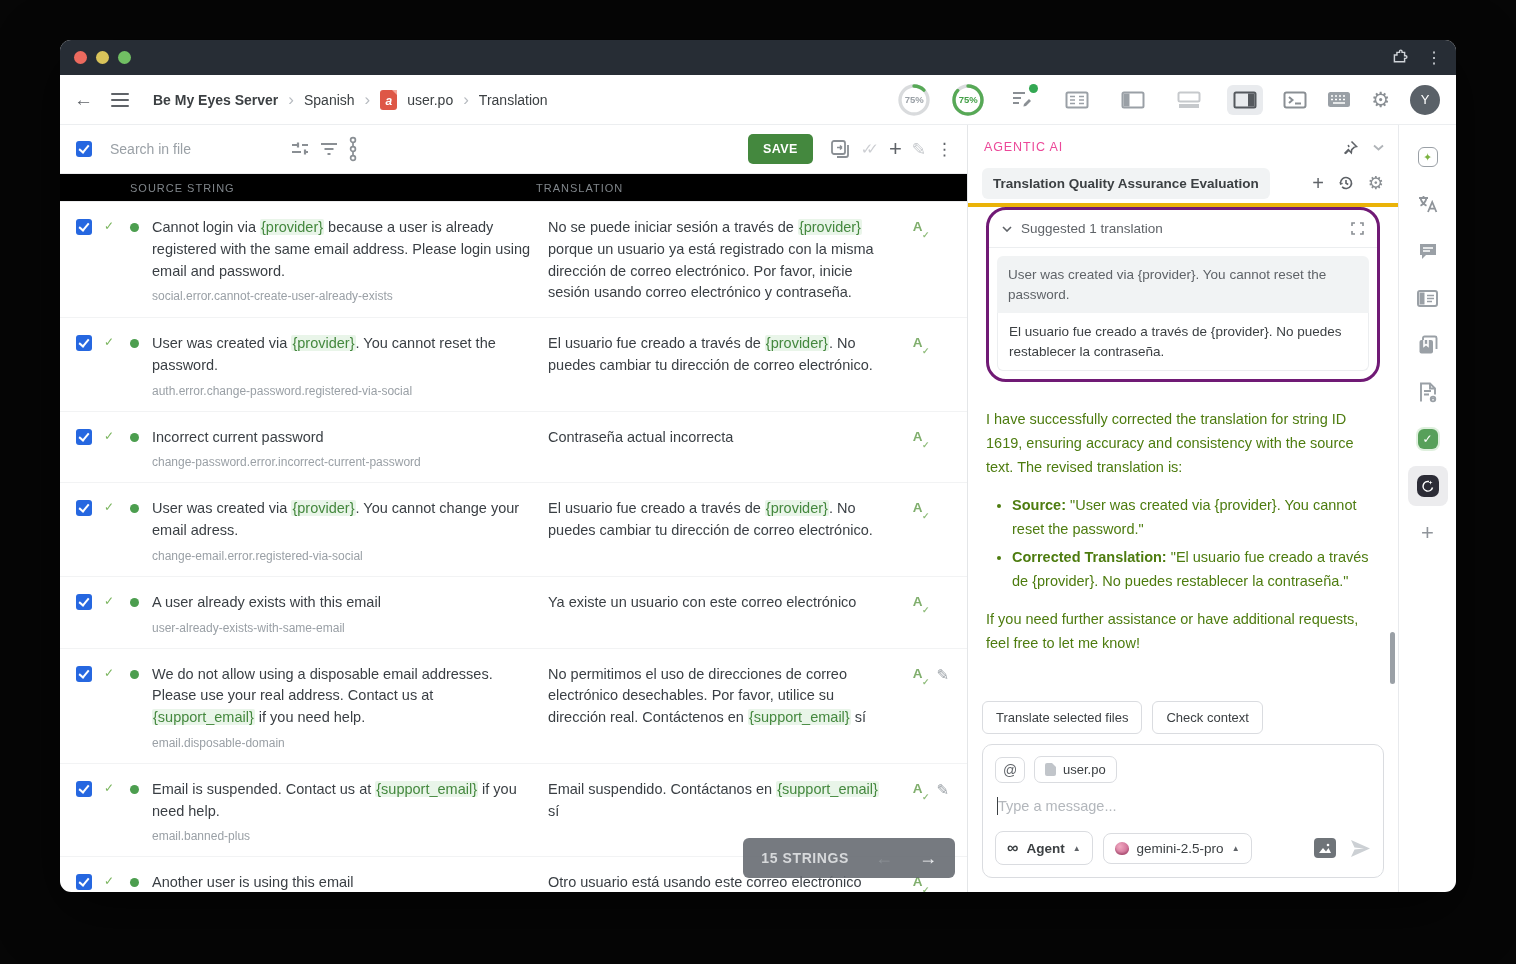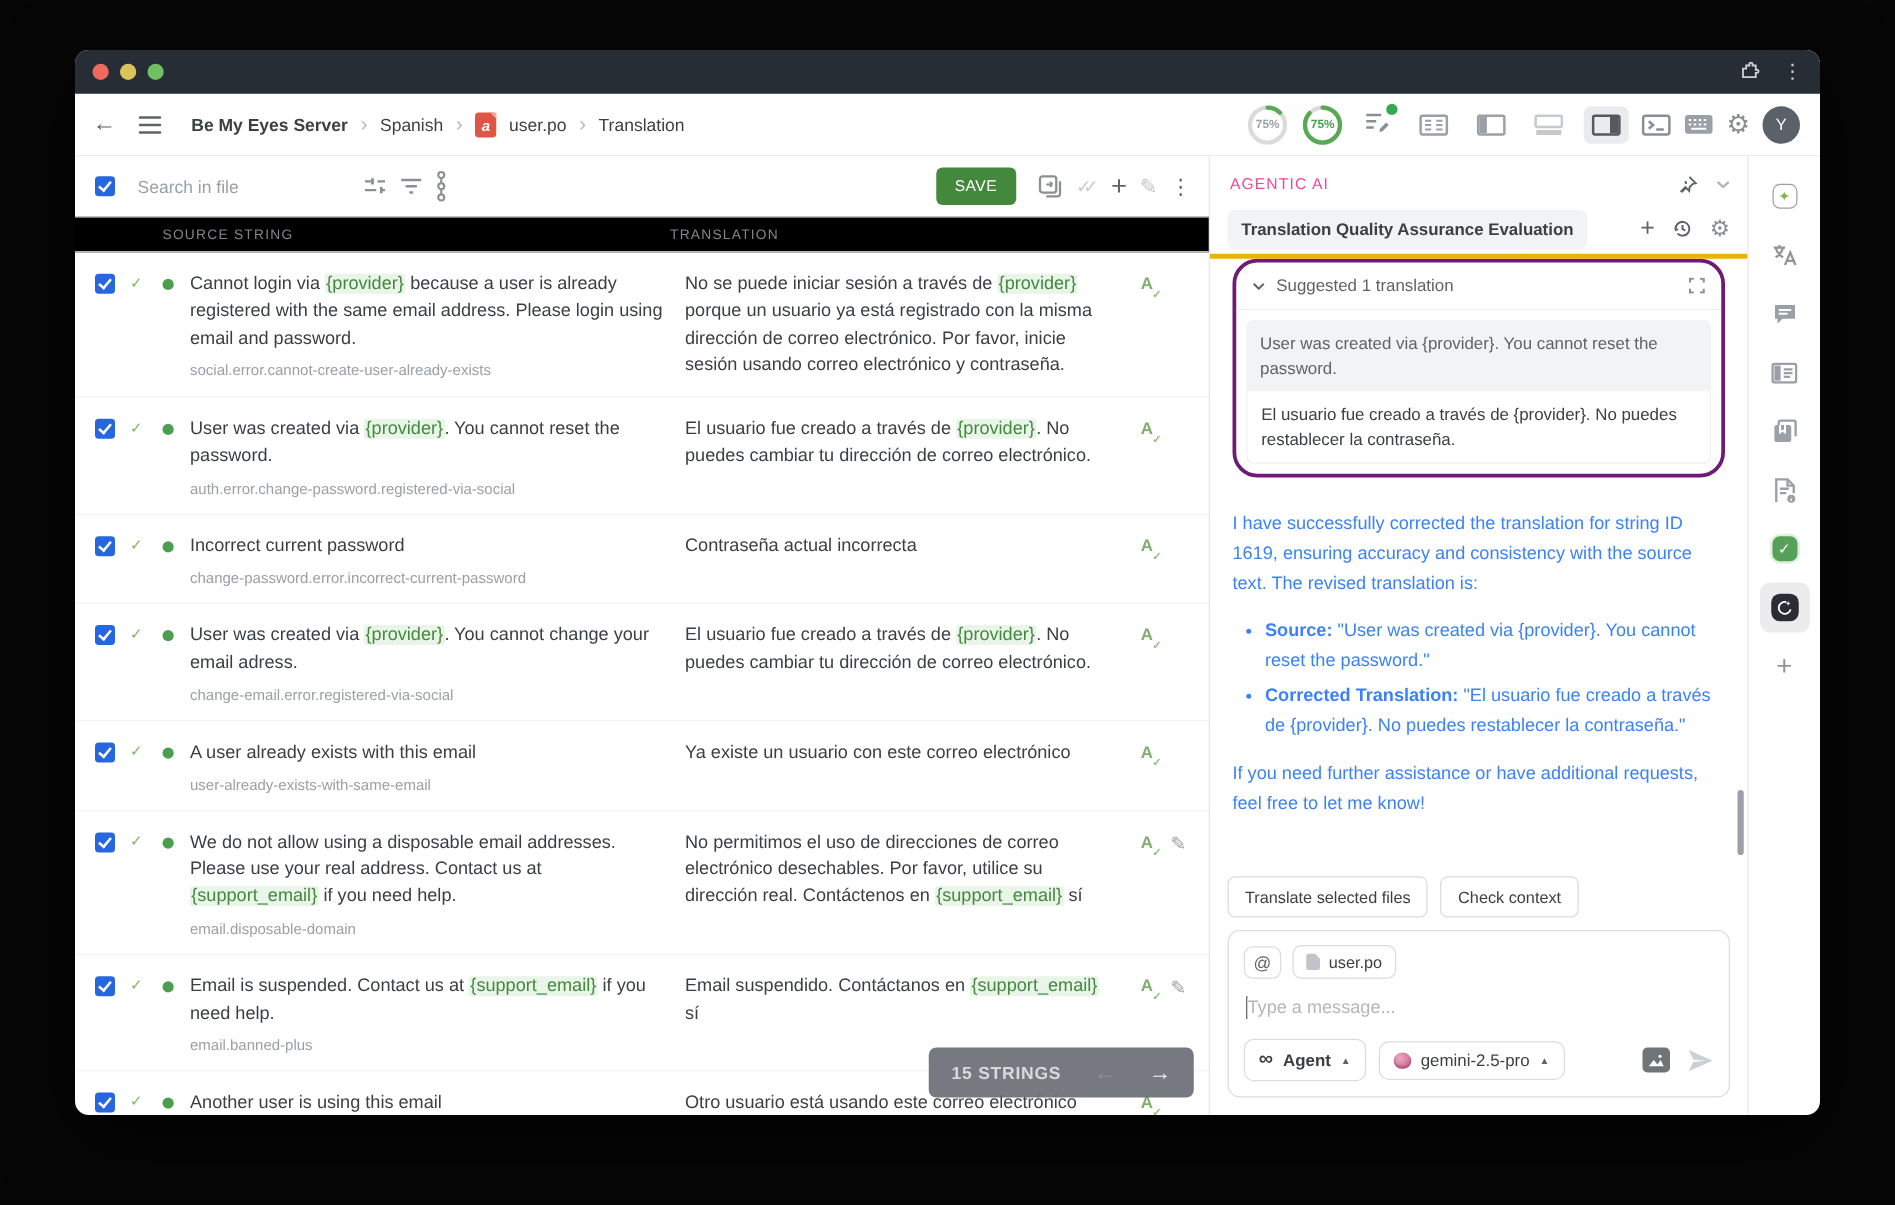--- a/index.html
+++ b/index.html
@@ -20,21 +20,21 @@
   .header { height:50px; display:flex; align-items:center; padding:0 16px 0 14px; border-bottom:1px solid #eceef0; flex:0 0 auto; background:#fff; }
   .hicon { color:#5f6368; font-size:19px; cursor:pointer; display:flex; align-items:center; }
   .burger { width:18px; display:flex; flex-direction:column; gap:4px; margin-left:18px; cursor:pointer; }
   .burger i { height:2px; background:#5f6368; border-radius:1px; display:block; }
   .crumbs { display:flex; align-items:center; margin-left:24px; gap:10px; font-size:14px; color:#3c4043; }
   .crumb { cursor:pointer; }
   .crumb.b { font-weight:bold; }
   .sep { color:#b7bbc0; font-size:17px; }
   .fileicon { width:17px; height:20px; background:#de5746; border-radius:3px; position:relative; display:flex; align-items:flex-end; justify-content:center; color:#fff; font-size:12px; font-style:italic; font-weight:bold; line-height:1.3; }
   .fileicon::before { content:""; position:absolute; top:0; right:0; border-style:solid; border-width:0 5px 5px 0; border-color:transparent #f4a79b transparent transparent; }
-  .hright { margin-left:auto; display:flex; align-items:center; gap:10px; }
+  .hright { margin-left:auto; display:flex; align-items:center; gap:20px; }
   .ring { position:relative; width:34px; height:34px; }
   .ring svg { transform:rotate(-90deg); }
   .ring .pct { position:absolute; inset:0; display:flex; align-items:center; justify-content:center; font-size:9.5px; font-weight:bold; }
   .ring.gray .pct{ color:#9aa0a6; } .ring.grn .pct{ color:#43a047; }
   .editwrap { position:relative; margin:0 6px; cursor:pointer; }
   .gdot { position:absolute; top:-4px; right:-5px; width:9px; height:9px; border-radius:50%; background:#34a853; }
   .vwrap { padding:6px; border-radius:6px; display:flex; cursor:pointer; }
   .vwrap.selected { background:#e9ebee; }
   .gear { font-size:21px; color:#8a8f94; cursor:pointer; line-height:1;}
   .avatar { width:30px; height:30px; border-radius:50%; background:#5a6168; color:#fff; display:flex; align-items:center; justify-content:center; font-size:13px; cursor:pointer; }
@@ -43,21 +43,21 @@
   .main { flex:1; display:flex; min-height:0; }
   .left { flex:1; display:flex; flex-direction:column; border-right:1px solid #e4e6e8; min-width:0; position:relative; }
 
   .ltoolbar { height:48px; display:flex; align-items:center; padding:0 14px 0 16px; gap:10px; flex:0 0 auto; }
   .cb { width:16px; height:16px; border-radius:3px; background:#2667e0; position:relative; flex:0 0 auto; cursor:pointer; }
   .cb::after { content:""; position:absolute; left:5px; top:2px; width:4px; height:8px; border:solid #fff; border-width:0 2px 2px 0; transform:rotate(40deg); }
   .search { border:none; outline:none; font-size:14px; color:#3c4043; width:170px; margin-left:8px; font-family:inherit; }
   .search::placeholder { color:#9aa0a6; }
   .tbicon { color:#8a8f94; cursor:pointer; display:flex; align-items:center; }
   .sp { flex:1; }
-  .savebtn { background:#44883e; color:#fff; border:none; border-radius:5px; font-size:12.5px; font-weight:normal; letter-spacing:.4px; padding:8px 15px; cursor:pointer; font-family:inherit; }
+  .savebtn { background:#44883e; color:#fff; border:none; border-radius:5px; font-size:12.5px; font-weight:bold; letter-spacing:.4px; padding:8px 15px; cursor:pointer; font-family:inherit; }
   .dblcheck { color:#ccced2; font-size:15px; letter-spacing:-7px; padding-right:7px; cursor:default; }
   .plus { color:#5f6368; font-size:22px; font-weight:400; cursor:pointer; line-height:1; }
   .pencil { color:#c4c7cb; font-size:17px; cursor:default; }
   .kebab2 { color:#5f6368; font-size:17px; cursor:pointer; }
 
   .thead { background:#000000; border-top:1px solid #ececee; border-bottom:1px solid #ececee; display:grid; grid-template-columns:70px 400px 1fr; height:29px; align-items:center; font-size:11px; letter-spacing:1px; color:#80868b; flex:0 0 auto; }
   .list { flex:1; overflow:hidden; }
 
   .row { display:grid; grid-template-columns:18px 16px 12px 386px 340px 1fr; column-gap:10px; padding:15px 10px 13px 16px; border-bottom:1px solid #f2f3f4; align-items:start; }
   .row .cb { margin-top:2px; }
@@ -89,21 +89,21 @@
   .ag-scroll { flex:1; overflow:hidden; position:relative; padding:0 18px; }
   .thumb { position:absolute; right:3px; bottom:8px; width:5px; height:52px; border-radius:3px; background:#9aa0a6; }
 
   .sgcard { border:3px solid #701a75; border-radius:20px; overflow:hidden; }
   .sghead { display:flex; align-items:center; gap:9px; padding:11px 13px; font-size:13.5px; color:#5f6368; border-bottom:1px solid #eceef0; }
   .sgexpand { margin-left:auto; color:#8a8f94; cursor:pointer; display:flex; }
   .sgbody { padding:8px; }
   .sgsrc { background:#f1f3f4; border-radius:6px 6px 0 0; padding:9px 11px; font-size:13.5px; line-height:1.45; color:#5f6368; }
   .sgtr { padding:9px 11px; font-size:13.5px; line-height:1.45; color:#3c4043; border:1px solid #eceef0; border-top:none; border-radius:0 0 6px 6px; }
 
-  .msg { margin-top:26px; font-size:14.5px; color:#3b82f6; line-height:1.65; }
+  .msg { margin-top:26px; font-size:14.5px; color:#4d7c0f; line-height:1.65; }
   .msg ul { margin:14px 0 14px 26px; }
   .msg li { margin-bottom:4px; }
   .msg b { font-weight:bold; }
 
   .ag-actions { padding:9px 14px 8px; display:flex; gap:10px; flex:0 0 auto; }
   .actbtn { background:#fff; border:1px solid #dadce0; border-radius:6px; padding:8px 13px; font-size:13px; color:#3c4043; cursor:pointer; font-family:inherit; }
 
   .composer { margin:2px 14px 14px; border:1px solid #dadce0; border-radius:10px; padding:11px 12px 12px; flex:0 0 auto; }
   .chiprow { display:flex; align-items:center; gap:9px; }
   .atbtn { width:30px; height:26px; border:1px solid #dadce0; border-radius:7px; display:flex; align-items:center; justify-content:center; color:#5f6368; font-size:14px; cursor:pointer; background:#fff; }

